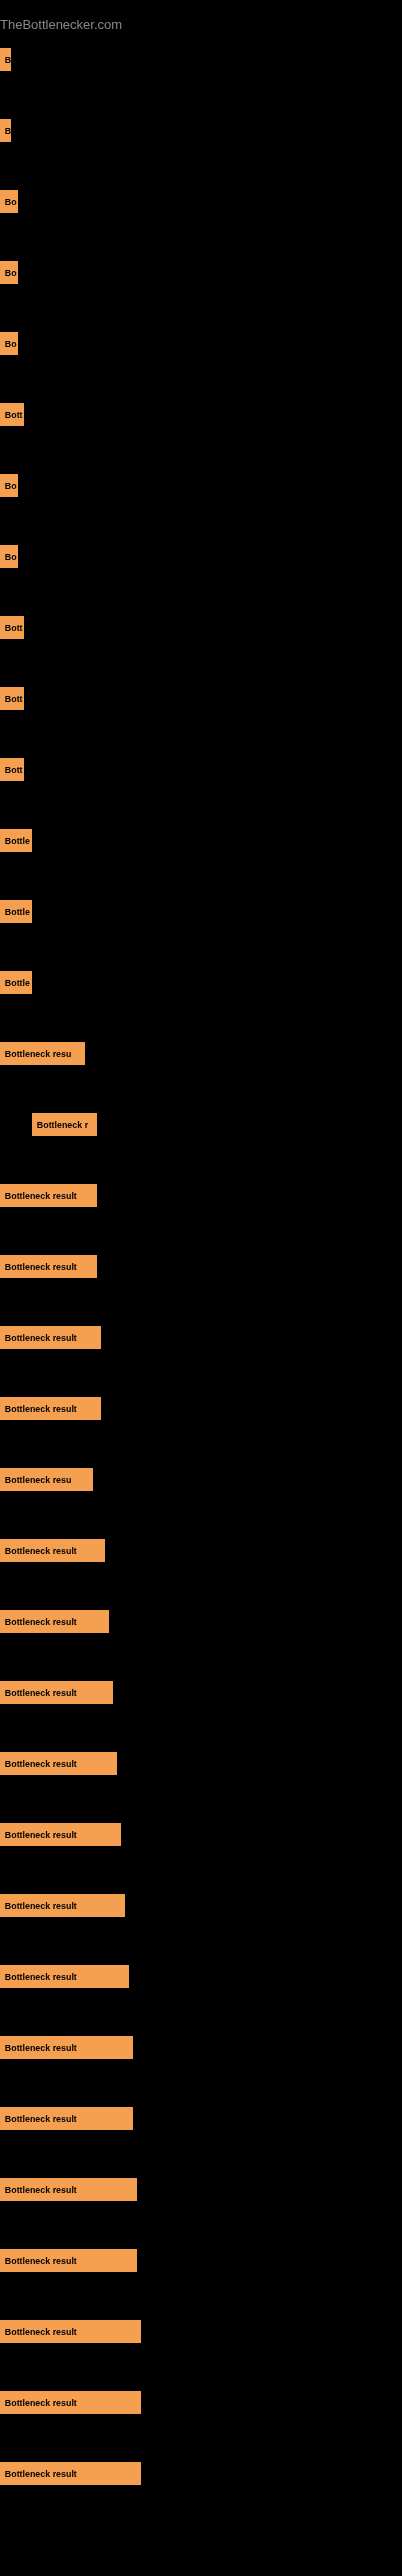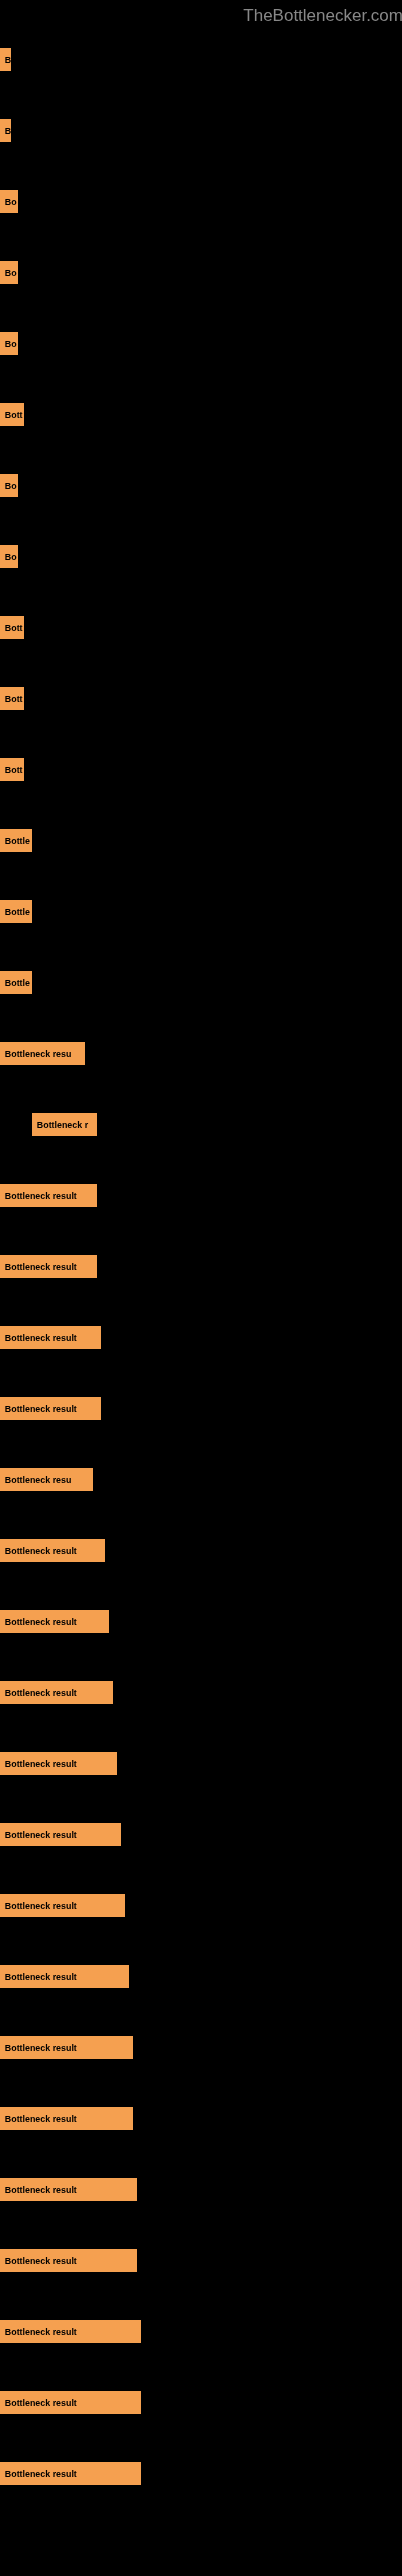--- a/index.html
+++ b/index.html
@@ -11,25 +11,25 @@
     body {
       background-color: #000000;
       width: 403px;
       min-height: 2576px;
       font-family: Arial, sans-serif;
       position: relative;
     }
 
     .site-title {
       color: #888888;
-      font-size: 17px;
-      text-align: right;
+      font-size: 13px;
+      text-align: left;
       padding: 6.4px 0;
       position: absolute;
-      top: 0;
+      top: 11px;
       width: 100%;
     }
 
     .bars-container {
       position: absolute;
       top: 24px;
       left: 0;
       width: 100%;
     }
 

